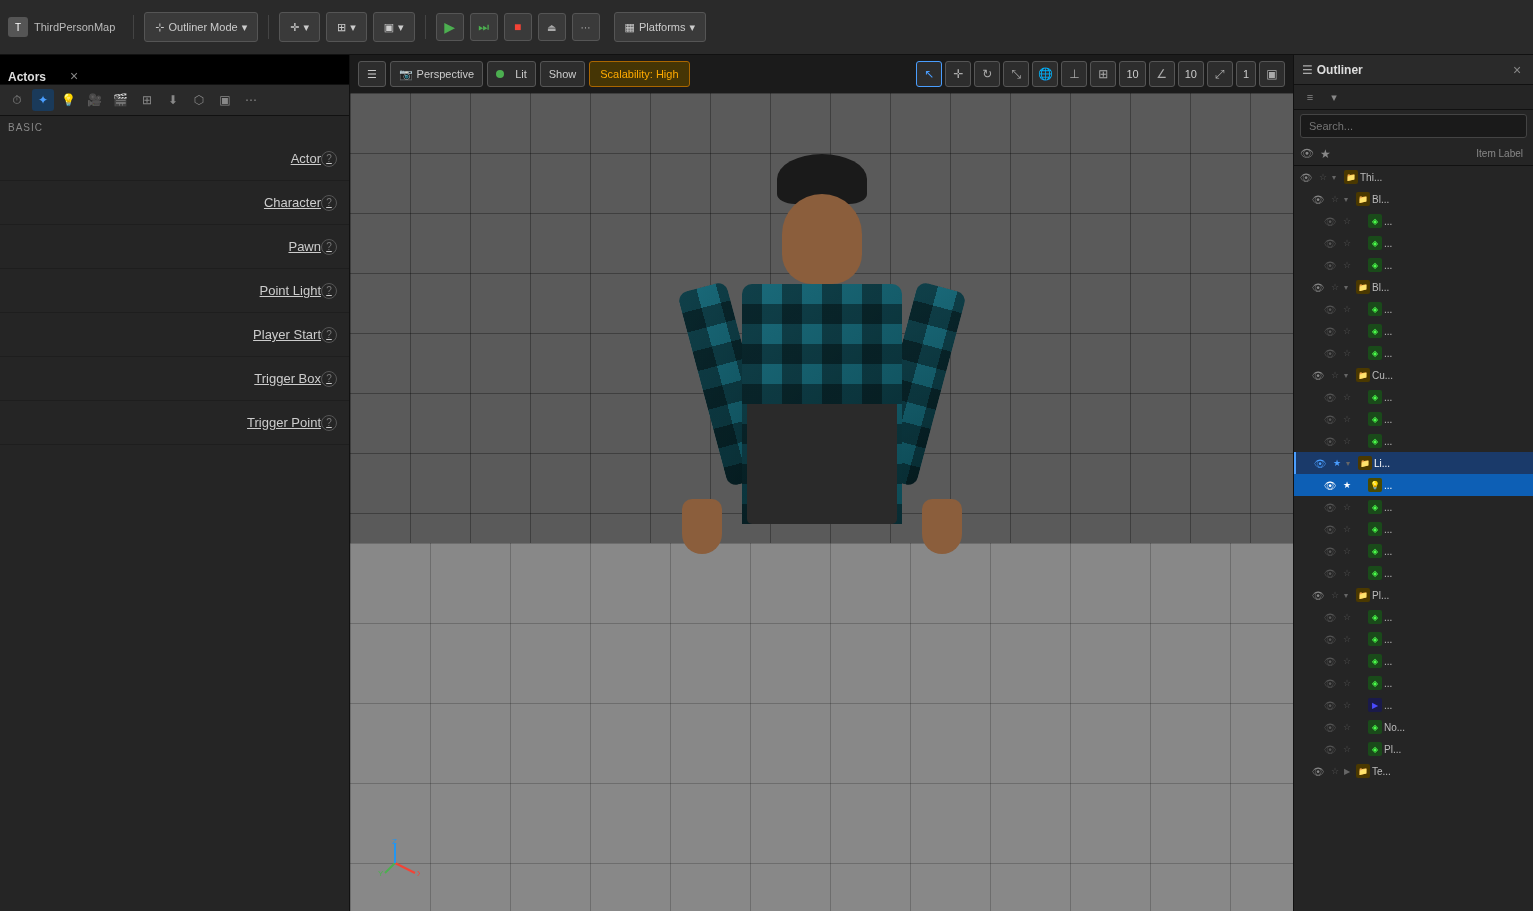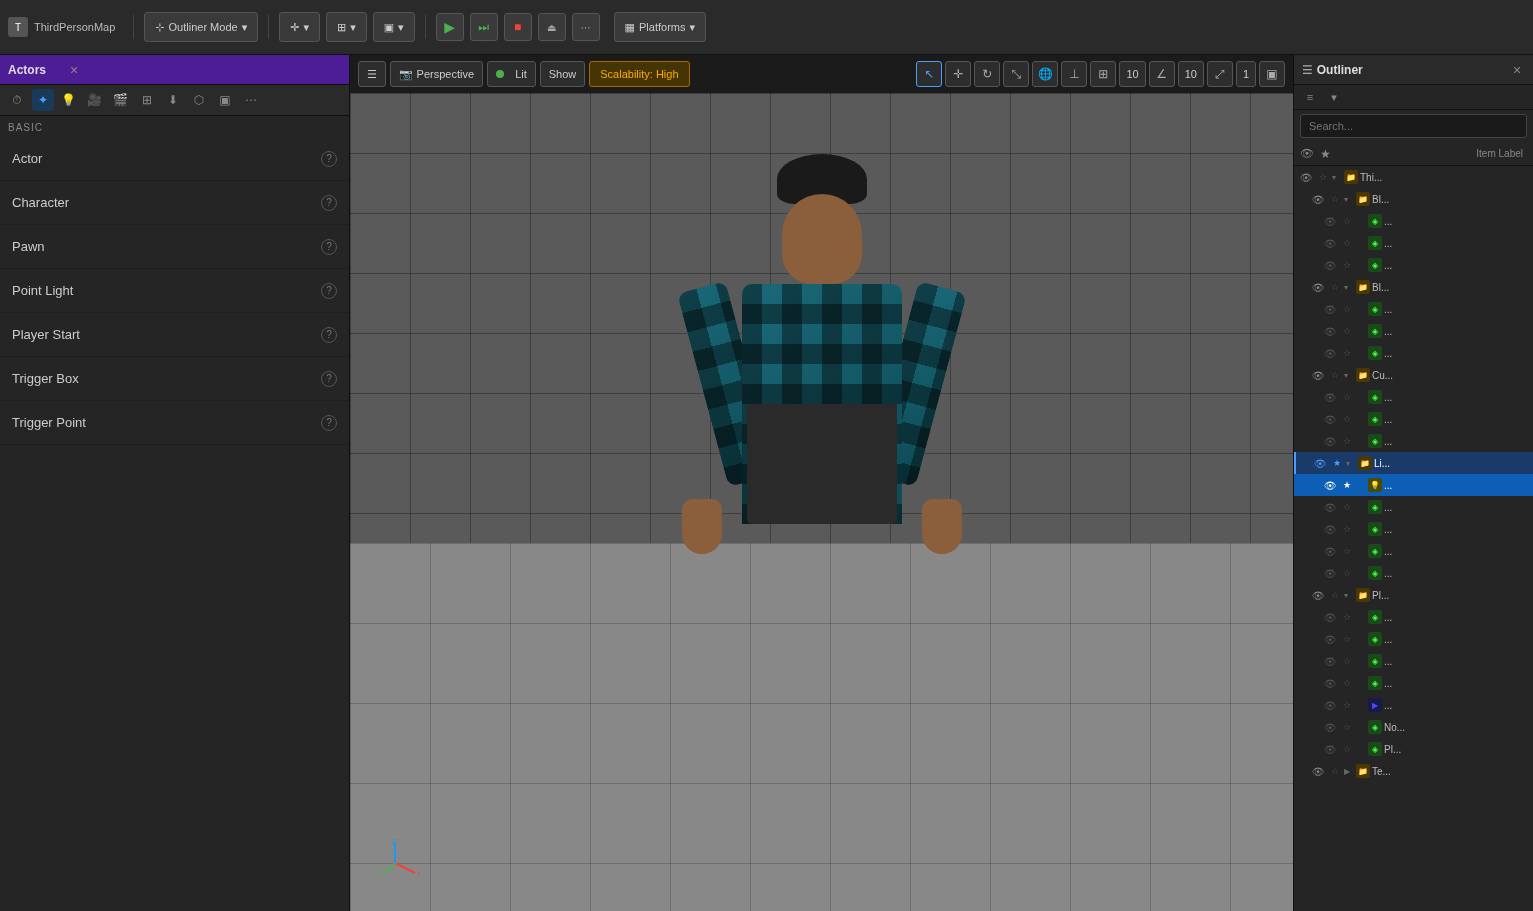--- a/index.html
+++ b/index.html
@@ -104,24 +104,24 @@
     .left-panel {
       width: 350px;
       background: #252525;
       border-right: 1px solid #111;
       display: flex;
       flex-direction: column;
       flex-shrink: 0;
     }
     .panel-header {
       height: 30px;
-      background: #4c1d95;
+      background: #000000;
       border-bottom: 1px solid #111;
       display: flex;
-      align-items: center;
+      align-items: flex-end;
       padding: 0 8px;
       gap: 18px;
     }
     .panel-title {
       font-size: 12px;
       color: #ddd;
       font-weight: 600;
     }
     .panel-close {
       width: 16px;
@@ -175,24 +175,25 @@
       text-transform: uppercase;
     }
     .actor-list {
       flex: 1;
       overflow-y: auto;
     }
     .actor-item {
       height: 44px;
       display: flex;
       align-items: center;
-      justify-content: space-between;
+      justify-content: flex-end;
       padding: 0 12px;
       border-bottom: 1px solid #1e1e1e;
       cursor: pointer;
+      text-decoration: underline;
     }
     .actor-item-name {
       font-size: 13px;
       color: #ccc;
     }
     .actor-help {
       width: 16px;
       height: 16px;
       border-radius: 50%;
       border: 1px solid #555;

